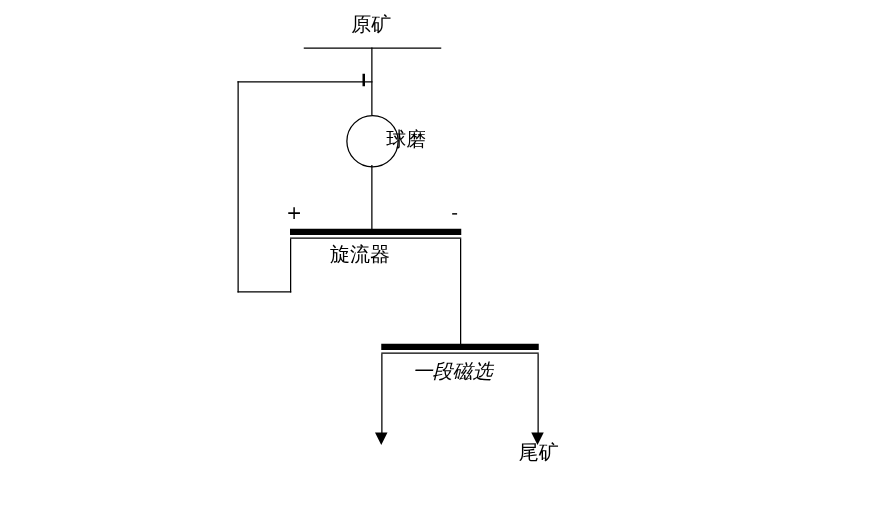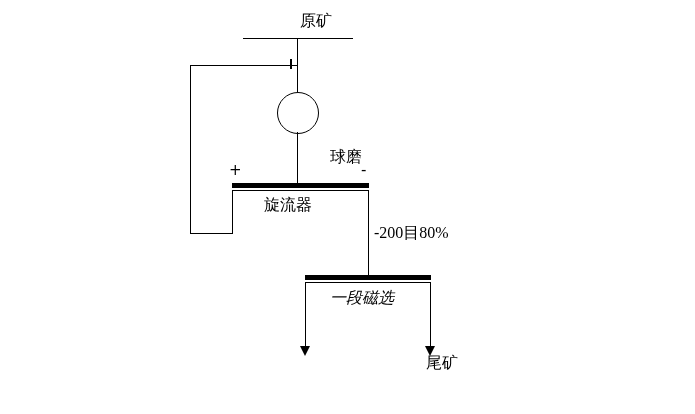--- a/index.html
+++ b/index.html
@@ -13,21 +13,21 @@
   }
   .line{position:absolute;background:#000;}
   .bar{position:absolute;background:#000;}
   .lbl{
     position:absolute;
     font-size:16px;
     color:#000;
     white-space:nowrap;
     line-height:1.1;
   }
-  .center{text-align:right;}
+  .center{text-align:center;}
   .circle{
     position:absolute;
     border:1px solid #000;
     border-radius:50%;
     background:#fff;
   }
   .arrow-down{
     position:absolute;
     width:0;height:0;
     border-left:5px solid transparent;
@@ -51,33 +51,32 @@
 
   <div class="line" style="left:190px;top:65px;width:108px;height:1px;"></div>
 
   <div class="line" style="left:190px;top:65px;width:1px;height:169px;"></div>
 
   <div class="line" style="left:190px;top:233px;width:43px;height:1px;"></div>
 
   <div class="line" style="left:232px;top:191px;width:1px;height:43px;"></div>
 
   <div class="circle" style="left:277px;top:92px;width:40px;height:40px;"></div>
-  <div class="lbl" style="left:330px;top:104px;margin-top:44px;">球磨</div>
+  <div class="lbl" style="left:309px;top:104px;">球磨</div>
 
   <div class="line" style="left:297px;top:132px;width:1px;height:52px;"></div>
 
   <div class="lbl sign" style="left:229px;top:162px;">+</div>
   <div class="lbl sign" style="left:361px;top:162px;">-</div>
 
   <div class="bar" style="left:232px;top:183px;width:137px;height:5px;"></div>
   <div class="line" style="left:232px;top:190px;width:137px;height:1px;"></div>
   <div class="lbl" style="left:264px;top:196px;">旋流器</div>
 
   <div class="line" style="left:368px;top:191px;width:1px;height:85px;"></div>
-  <div class="lbl" style="left:374px;top:224px;">-200目80%</div>
 
   <div class="bar" style="left:305px;top:275px;width:126px;height:5px;"></div>
   <div class="line" style="left:305px;top:282px;width:126px;height:1px;"></div>
   <div class="lbl" style="left:330px;top:289px;font-style:italic;">一段磁选</div>
 
   <div class="line" style="left:305px;top:283px;width:1px;height:64px;"></div>
   <div class="arrow-down" style="left:300px;top:346px;"></div>
 
   <div class="line" style="left:430px;top:283px;width:1px;height:64px;"></div>
   <div class="arrow-down" style="left:425px;top:346px;"></div>

